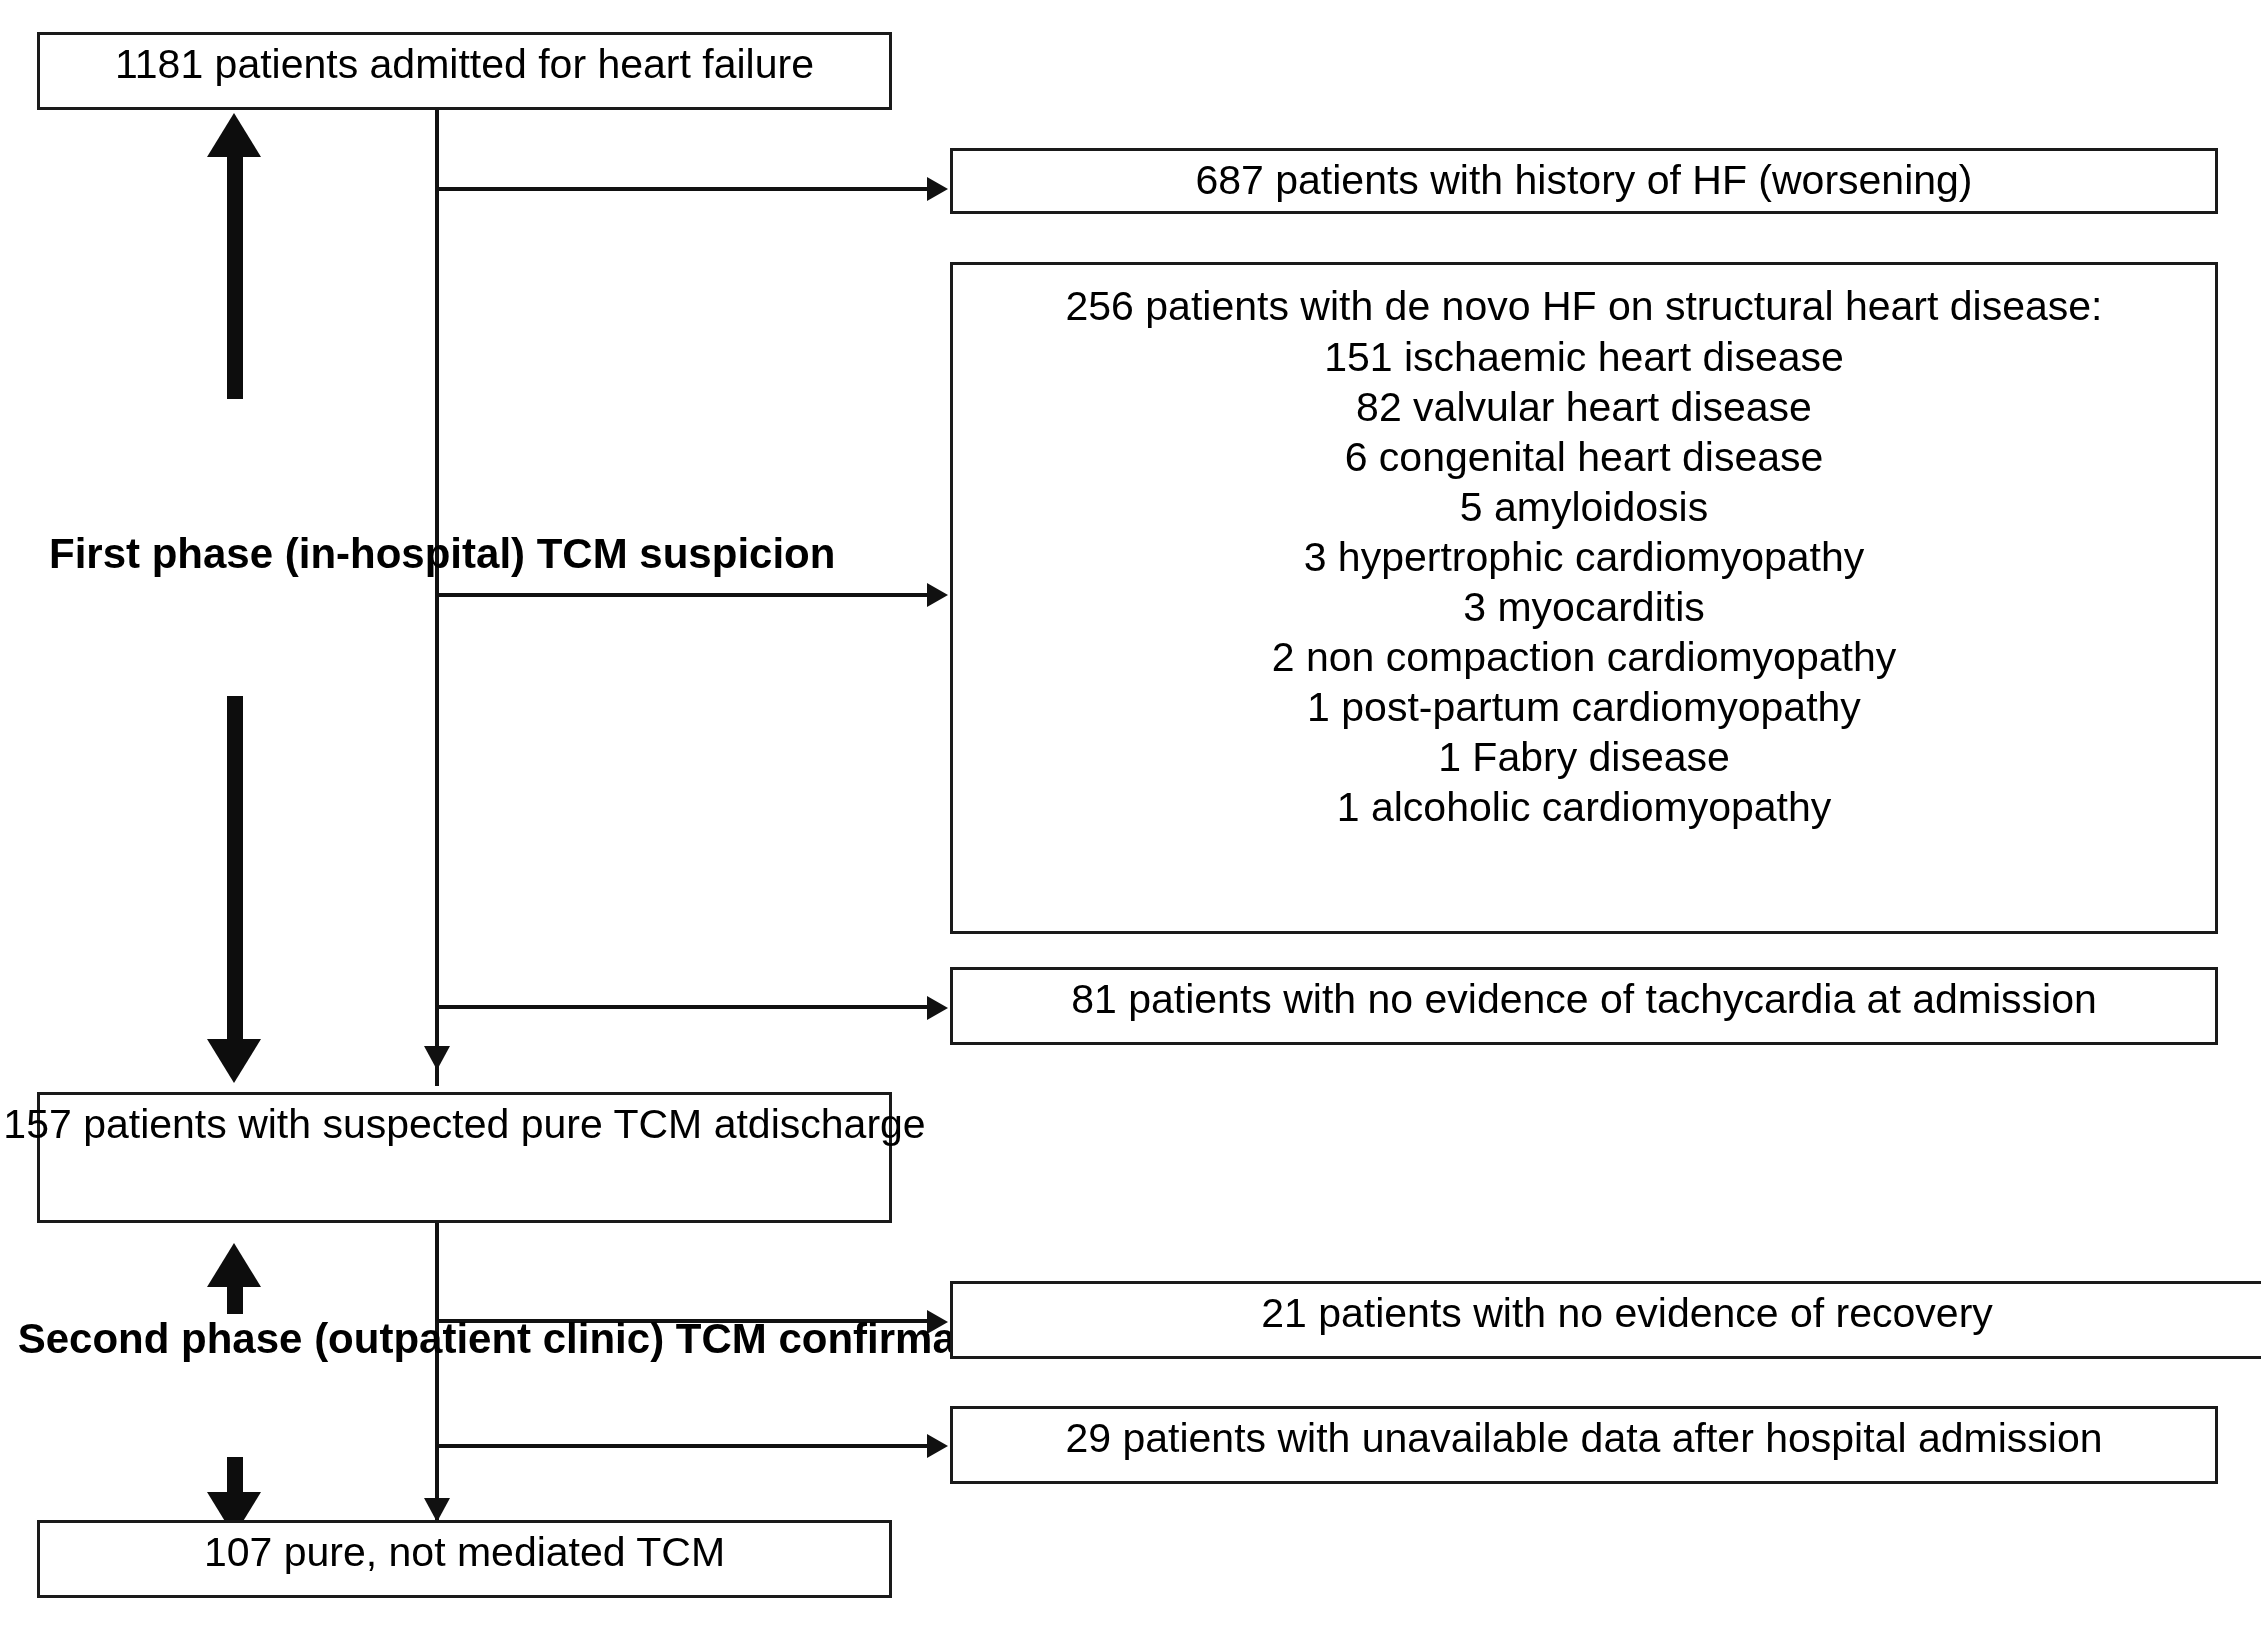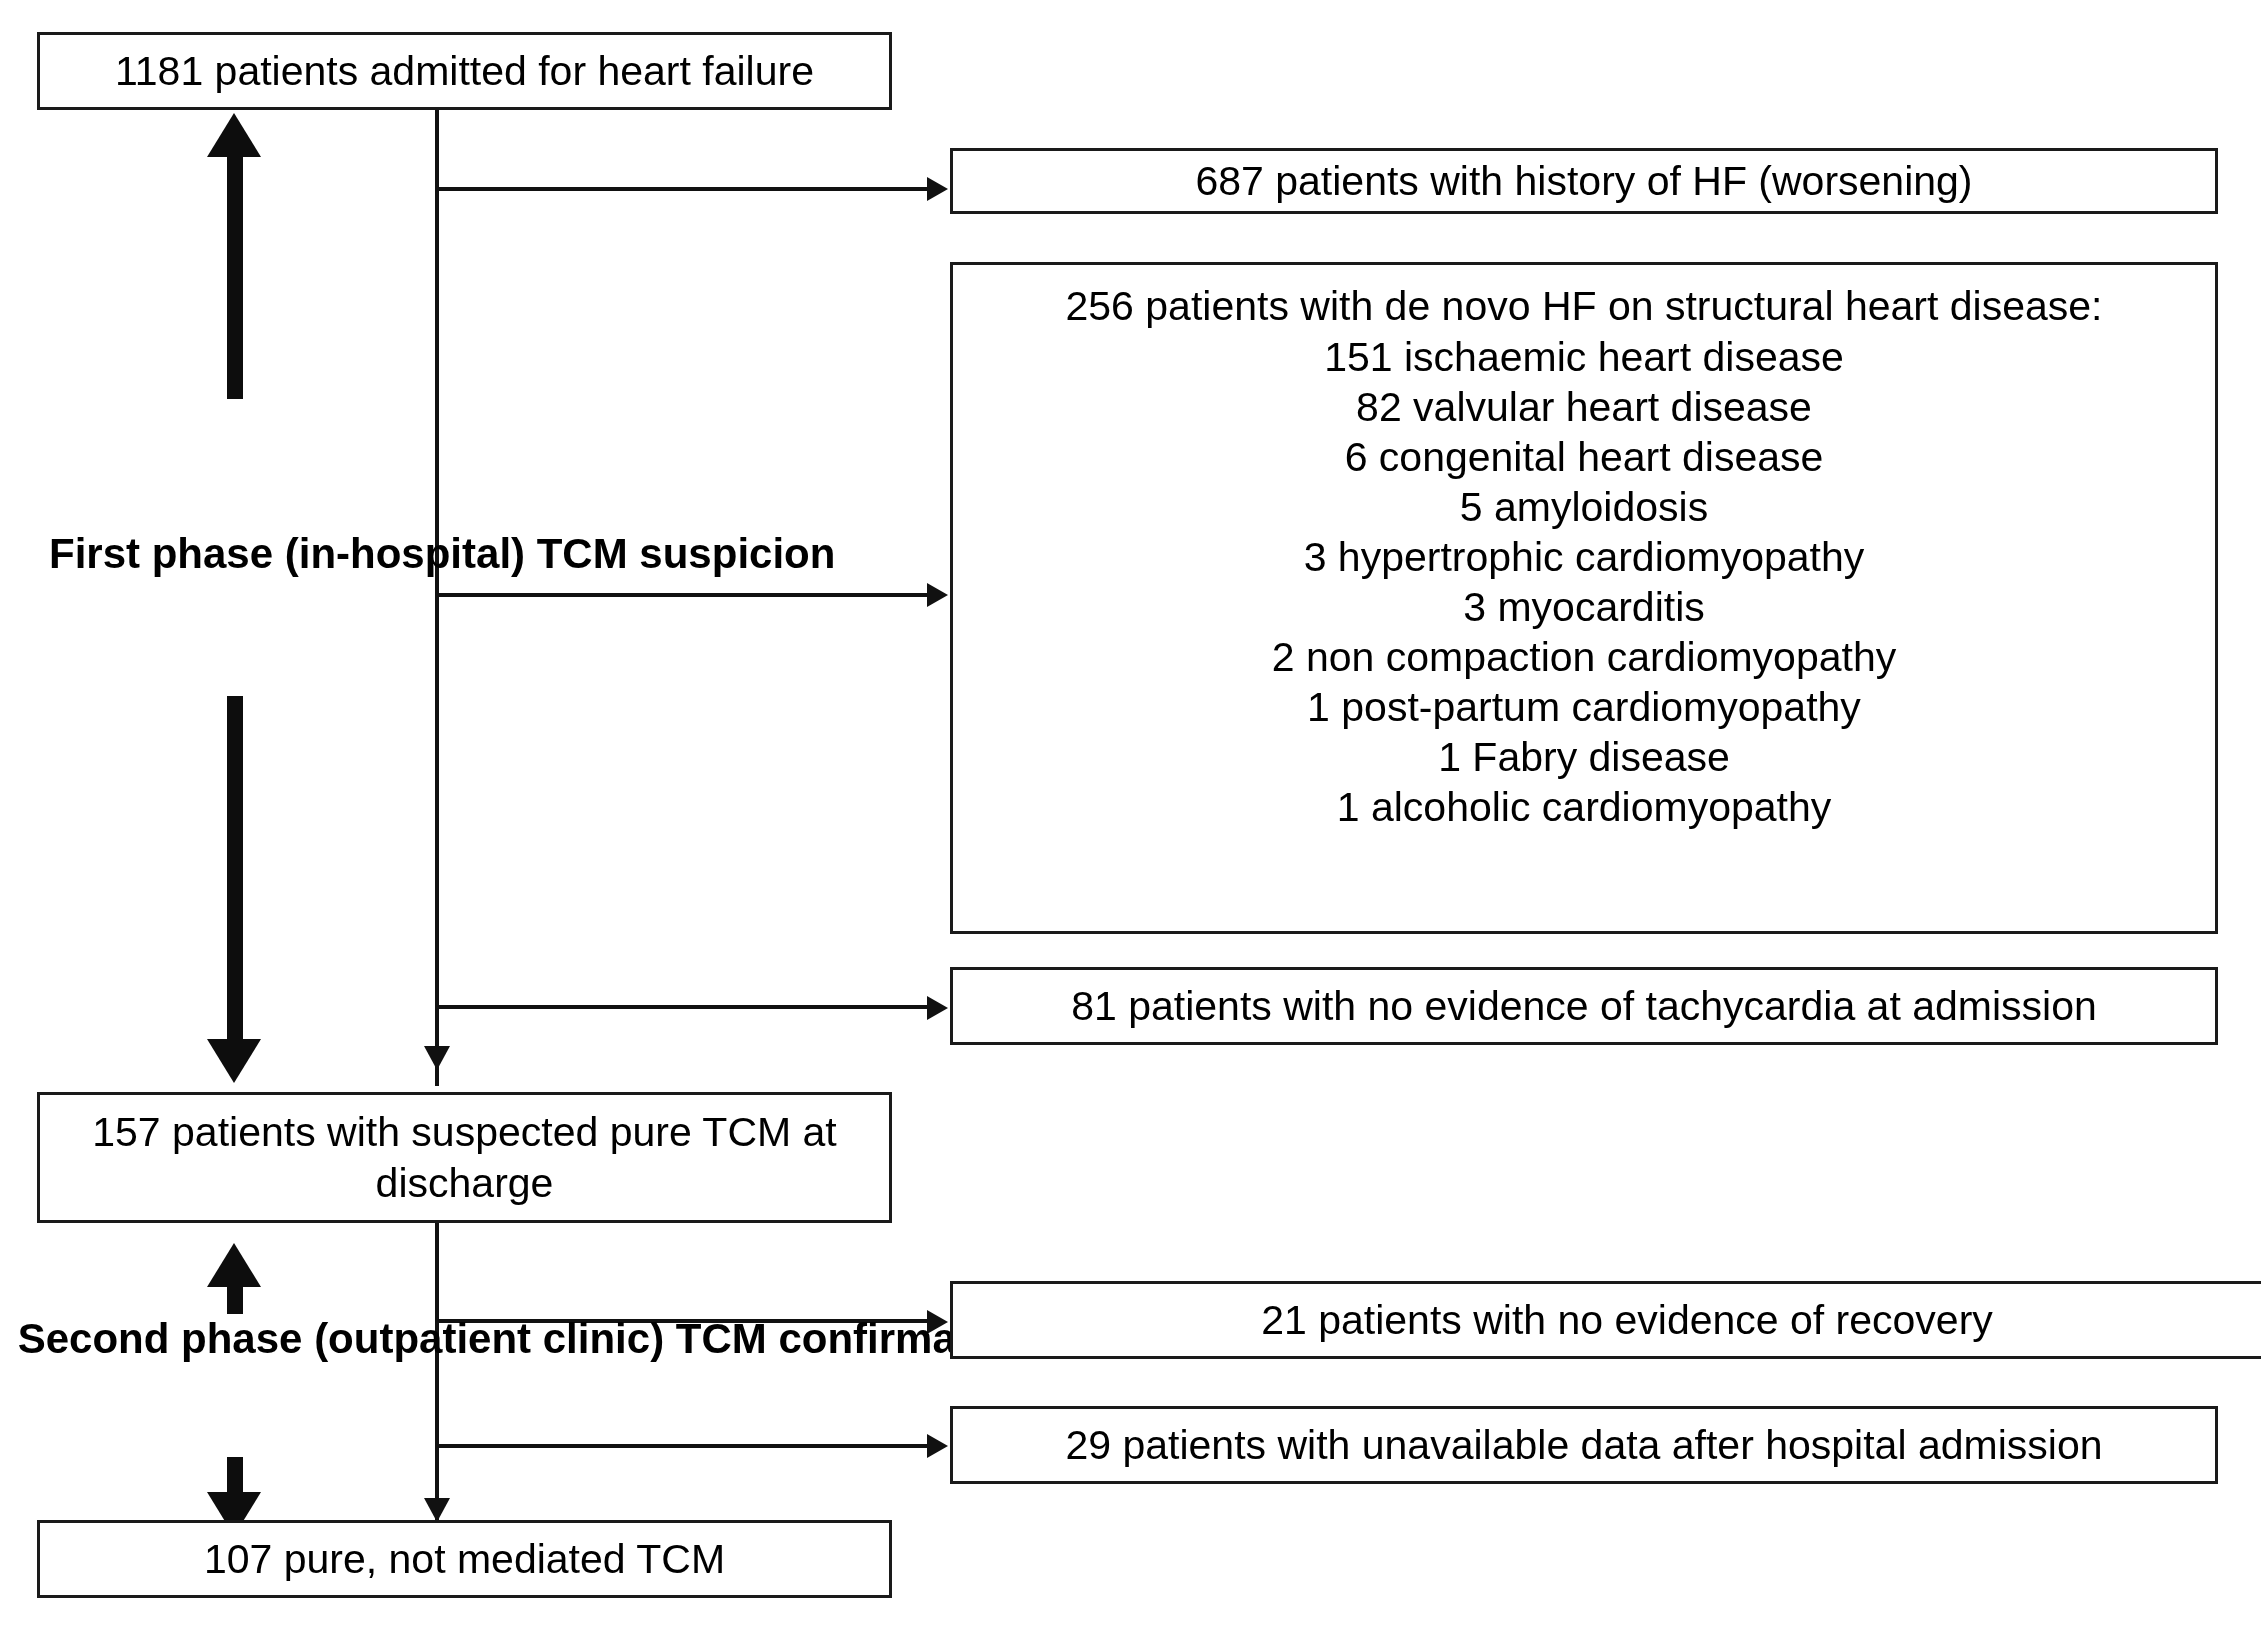--- a/index.html
+++ b/index.html
@@ -14,21 +14,21 @@
     height:1647px;
     background:#ffffff;
     overflow:hidden;
   }
   .node{
     position:absolute;
     box-sizing:border-box;
     border:3.5px solid #1a1a1a;
     background:#ffffff;
     display:flex;
-    align-items:center;
+    align-items:flex-start;
     justify-content:center;
     text-align:center;
     line-height:1.18;
     font-size:41px;
     padding:4.2px 12.7px;
   }
   .node.listbox{
     display:block;
     padding:15.6px 20px 18.4px 20px;
   }
@@ -140,21 +140,21 @@
     <span class="line">2 non compaction cardiomyopathy</span>
     <span class="line">1 post-partum cardiomyopathy</span>
     <span class="line">1 Fabry disease</span>
     <span class="line">1 alcoholic cardiomyopathy</span>
   </div>
 
   <div class="node" style="left:950px;top:967px;width:1268px;height:78px;">
     <span class="line">81 patients with no evidence of tachycardia at admission</span>
   </div>
 
-  <div class="node" style="left:37px;top:1092px;width:855px;height:131px;flex-direction:column;">
+  <div class="node" style="left:37px;top:1092px;width:855px;height:131px;flex-direction:row;">
     <span class="line">157 patients with suspected pure TCM at</span>
     <span class="line">discharge</span>
   </div>
 
   <div class="vline" style="left:435px;top:1223px;height:301px;"></div>
   <div class="arrow-down-thin" style="left:424px;top:1498px;"></div>
 
   <div class="hline" style="left:435px;top:1319px;width:495px;"></div>
   <div class="arrow-right" style="left:927px;top:1310px;"></div>
 

